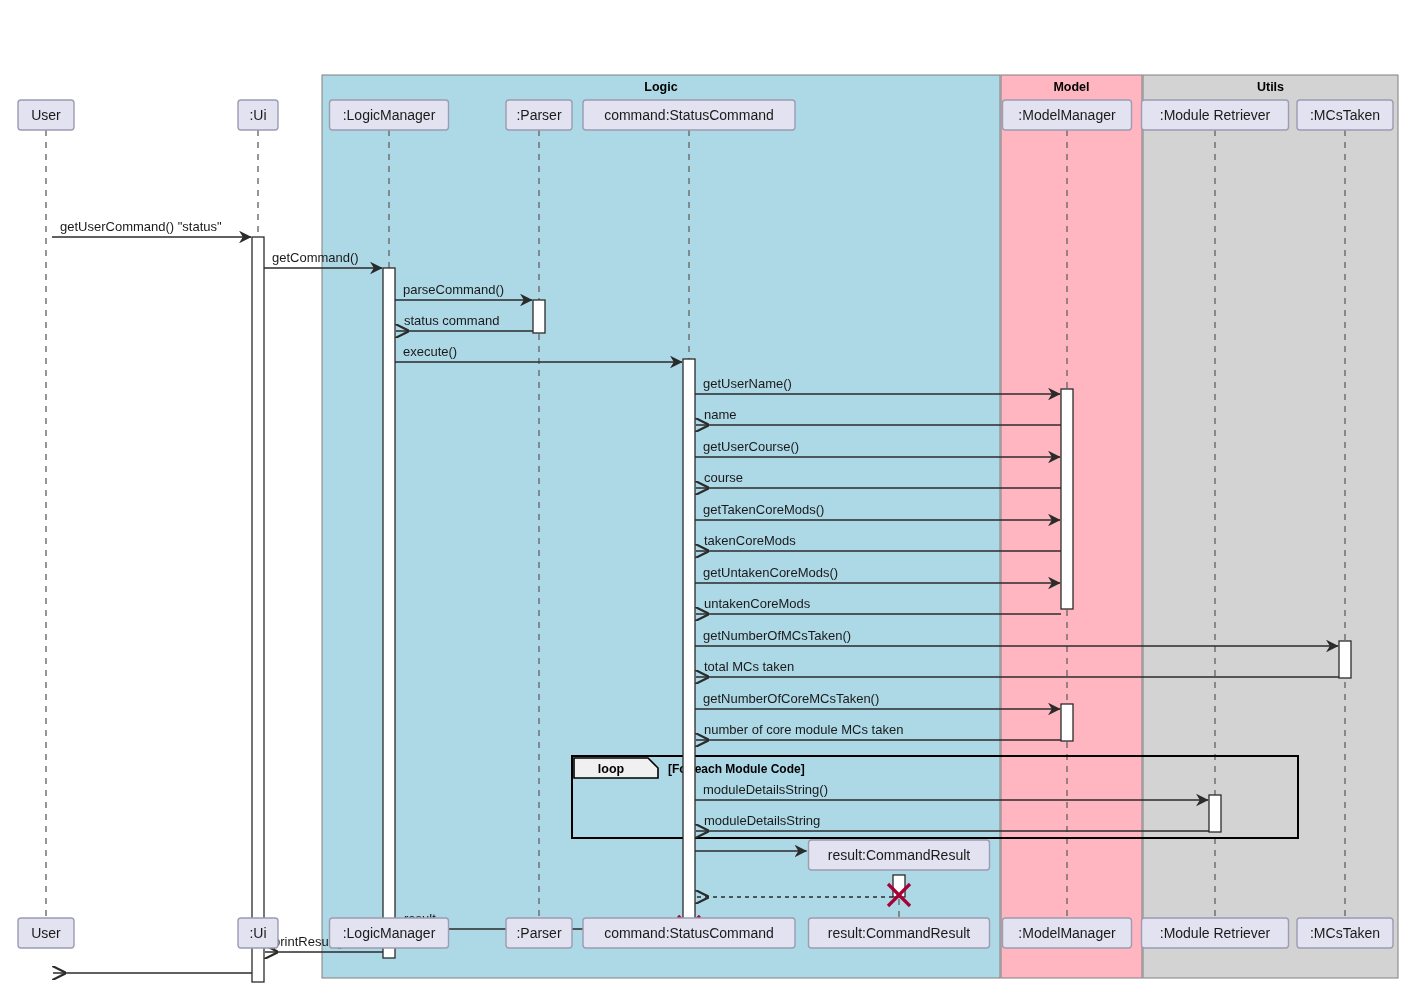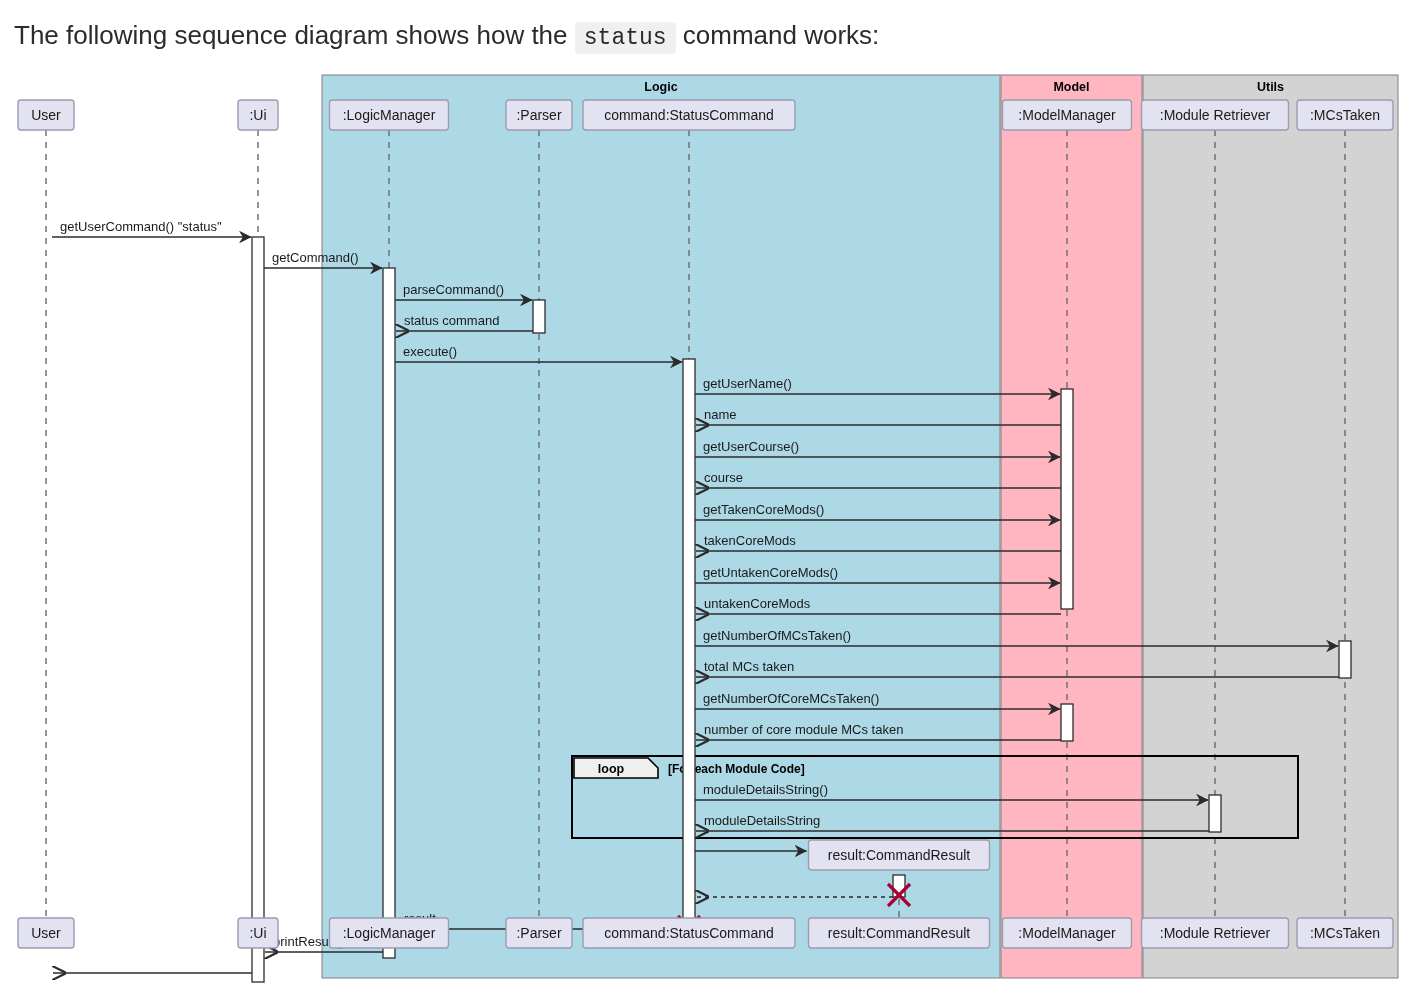--- a/index.html
+++ b/index.html
@@ -42,25 +42,20 @@
   .part-label { font-size: 14px; fill: #1a1a1a; }
   .msg-label { font-size: 13px; fill: #1a1a1a; }
   .loop-kw { font-size: 12.5px; font-weight: bold; fill: #000; }
   .loop-guard { font-size: 12px; font-weight: bold; fill: #000; }
 </style>
 </head>
 <body>
 
 <div id="page">
 
-  <div id="intro">
-    <span>The following sequence diagram shows how the</span>
-    <span class="code-chip">status</span>
-    <span>command works:</span>
-  </div>
 
   <svg id="diagram" width="1426" height="928" viewBox="0 0 1426 928">
     <defs>
       <marker id="arrow-solid" viewBox="0 0 10 10" refX="9.5" refY="5" markerWidth="9" markerHeight="9" orient="auto-start-reverse">
         <path d="M 0 0 L 10 5 L 0 10 L 3 5 z" fill="#2B2B2B"></path>
       </marker>
       <marker id="arrow-open" viewBox="0 0 10 10" refX="9.5" refY="5" markerWidth="10" markerHeight="10" orient="auto-start-reverse">
         <path d="M 10 0 L 0 5 L 10 10" fill="none" stroke="#2B2B2B" stroke-width="1.6"></path>
       </marker>
     </defs>

